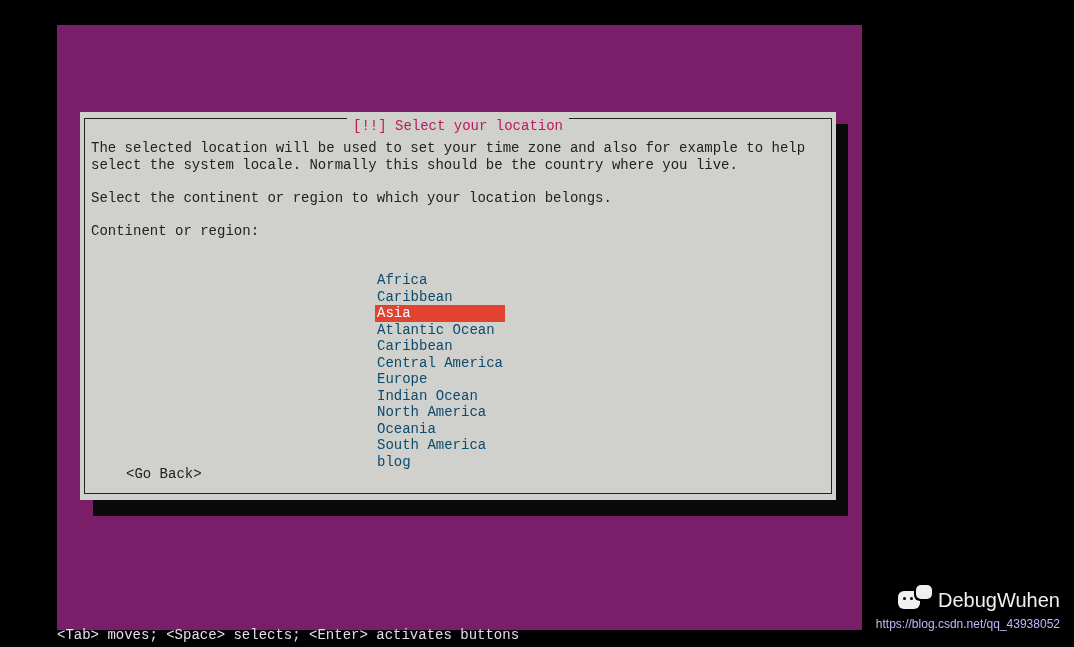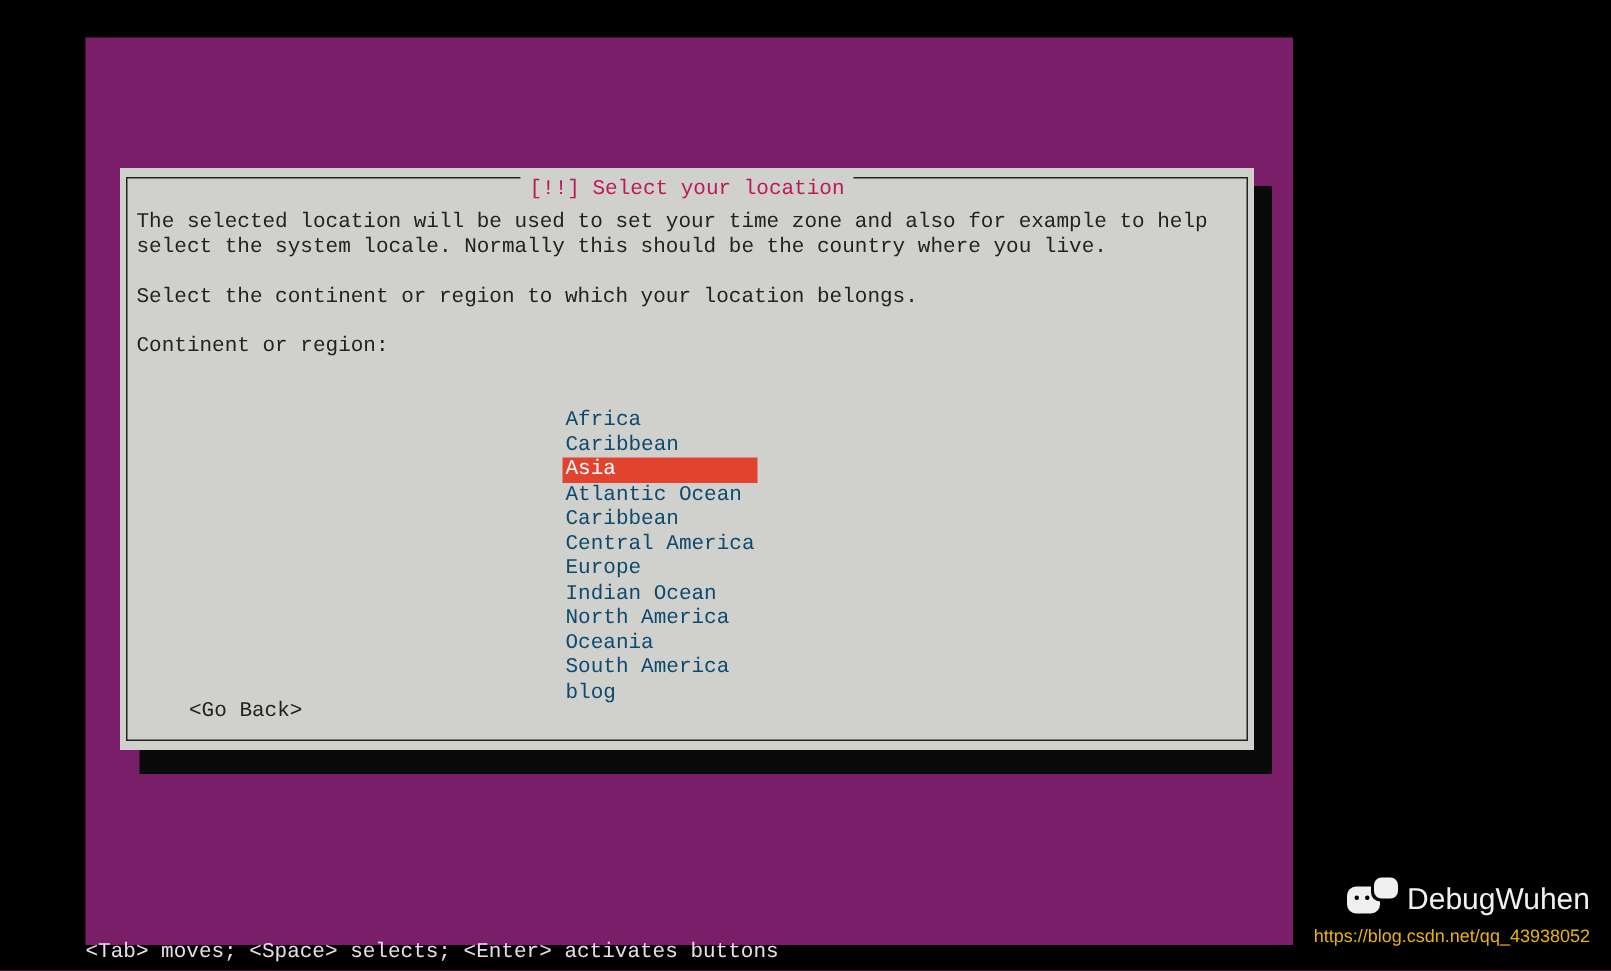--- a/index.html
+++ b/index.html
@@ -110,21 +110,21 @@
     align-items: center;
     justify-content: flex-end;
     gap: 6px;
   }
   .watermark .wm-name {
     font-size: 20px;
     font-weight: 500;
   }
   .watermark .wm-url {
     font-size: 12px;
-    color: #eab308;
+    color: #c4b5fd;
     margin-top: 2px;
   }
   .chat-icon {
     width: 34px;
     height: 30px;
     position: relative;
   }
   .chat-icon .bubble-big {
     position: absolute;
     width: 22px;

